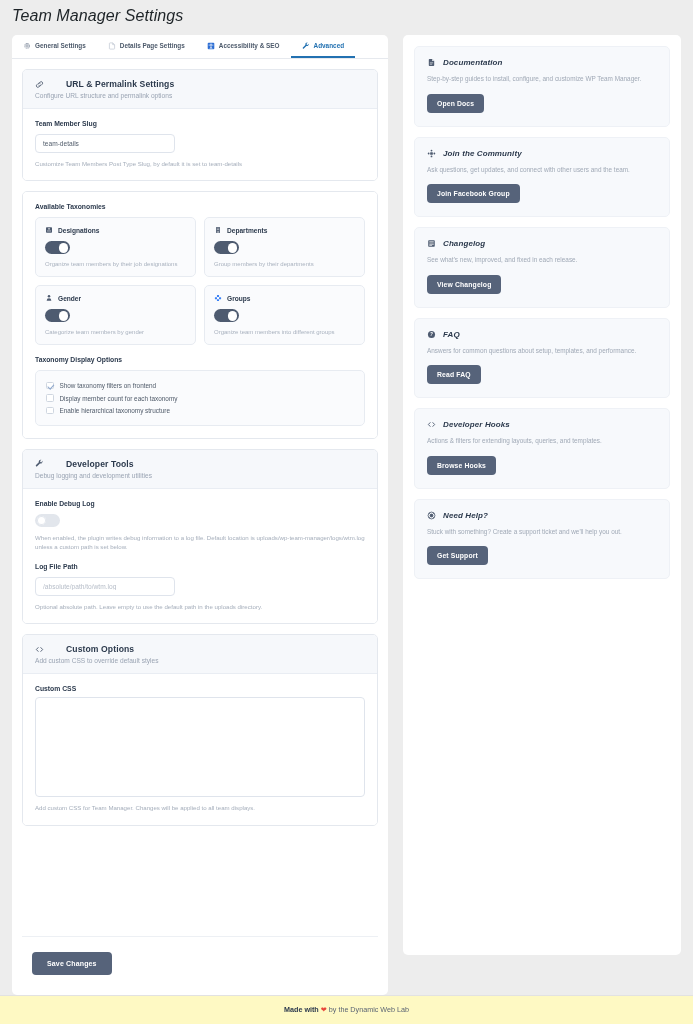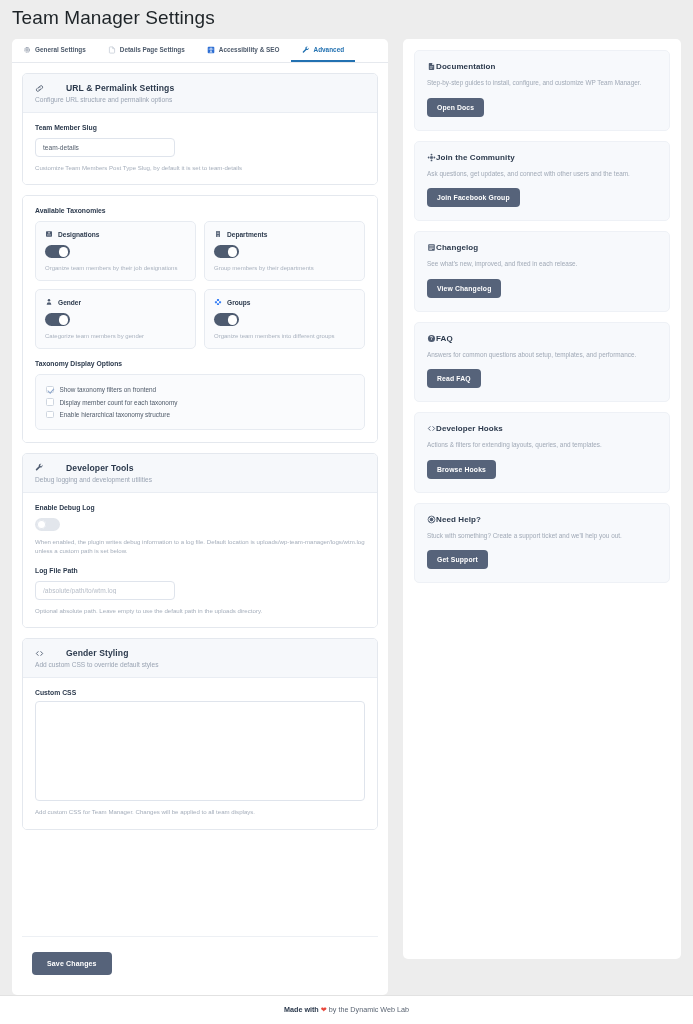--- a/index.html
+++ b/index.html
@@ -14,25 +14,26 @@
   .page {
     width: 693px;
     height: 1024px;
     position: relative;
     display: flex;
     flex-direction: column;
   }
 
   
   .page-title {
-    font-size: 19px;
+    font-size: 16px;
     font-weight: 400;
     color: #1d2327;
     padding: 7px 0 0 12px;
     letter-spacing: .1px;
+    font-style: italic;
   }
 
   
   .body-wrap {
     display: flex;
     gap: 15px;
     padding: 10px 12px 0 12px;
     flex: 1 1 auto;
     min-height: 0;
   }
@@ -277,39 +278,41 @@
     border: 1px solid #eef1f6;
     border-radius: 5px;
     padding: 11px 12px 13px 12px;
     margin-bottom: 10px;
   }
   .side-card h4 {
     font-size: 8px;
     font-weight: 700;
     color: #2c3a4d;
     display: flex;
+    gap: 7px;
     letter-spacing: .1px;
+    font-style: italic;
   }
   .side-card h4 svg { width: 9px; height: 9px; display: block; flex: 0 0 auto; }
   .side-card p {
     font-size: 6.4px;
     color: #a0a9b6;
     line-height: 1.65;
     margin-top: 7px;
   }
   .btn-side { padding: 6px 10px; margin-top: 9px; display: inline-block; }
 
   
   .page-footer {
     text-align: center;
     font-size: 7.2px;
     color: #5b6573;
     padding: 9px 0 10px 0;
     border-top: 1px solid #e2e2e2;
-    background: #ffffff;
+    background: #fef9c3;
   }
   .page-footer b { font-weight: 700; color: #2c3a4d; }
   .heart { color: #e8463a; }
 </style>
 </head>
 <body>
 
 <div class="page">
 
   <div class="page-title">Team Manager Settings</div>
@@ -476,21 +479,21 @@
             <div class="help">Optional absolute path. Leave empty to use the default path in the uploads directory.</div>
           </div>
         </div>
 
         <div class="card">
           <div class="card-head">
             <h3>
               <svg viewBox="0 0 16 16" fill="none" stroke="#4e5b70" stroke-width="1.6" stroke-linecap="round" stroke-linejoin="round">
                   <path d="M5.6 4.6L2.4 8l3.2 3.4M10.4 4.6L13.6 8l-3.2 3.4"></path>
                 </svg>
-              <span>Gender Styling</span>
+              <span>Custom Options</span>
             </h3>
             <p>Add custom CSS to override default styles</p>
           </div>
           <div class="card-body">
             <label class="fld-label">Custom CSS</label>
             <textarea class="css-area" style=""></textarea>
             <div class="help">Add custom CSS for Team Manager. Changes will be applied to all team displays.</div>
           </div>
         </div>
 

